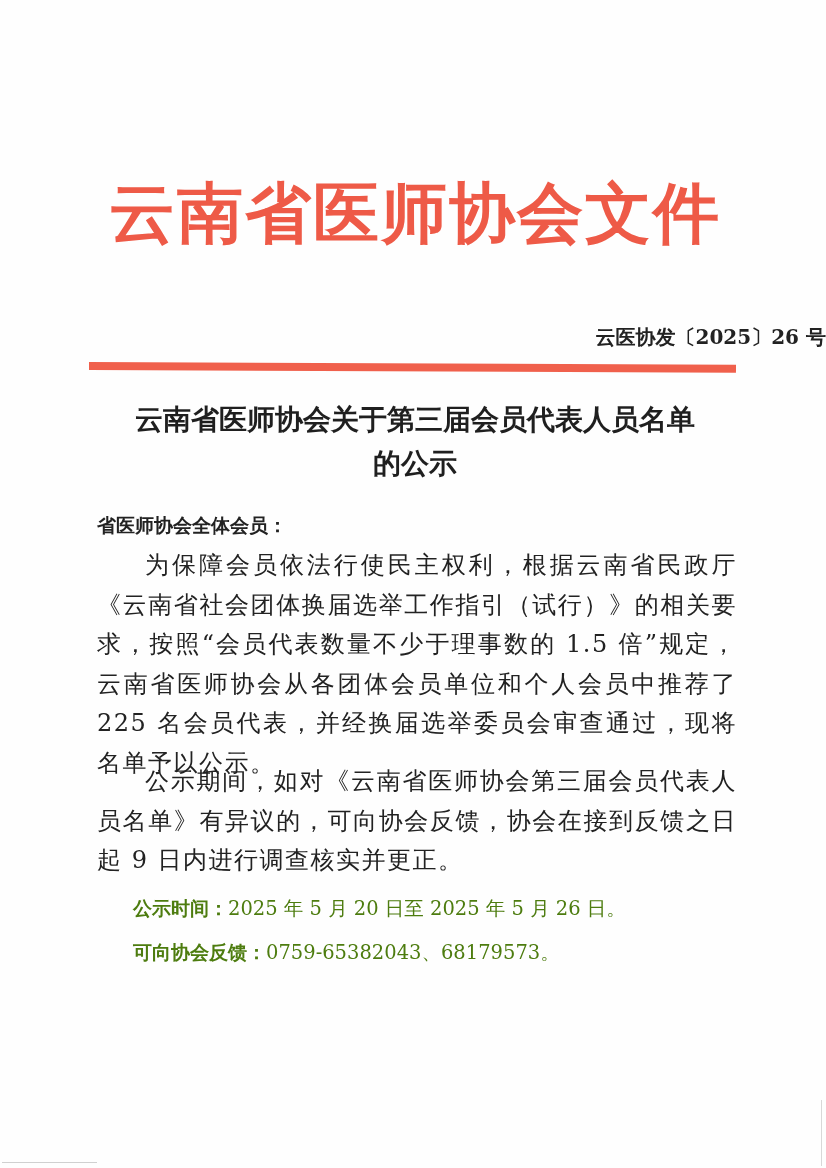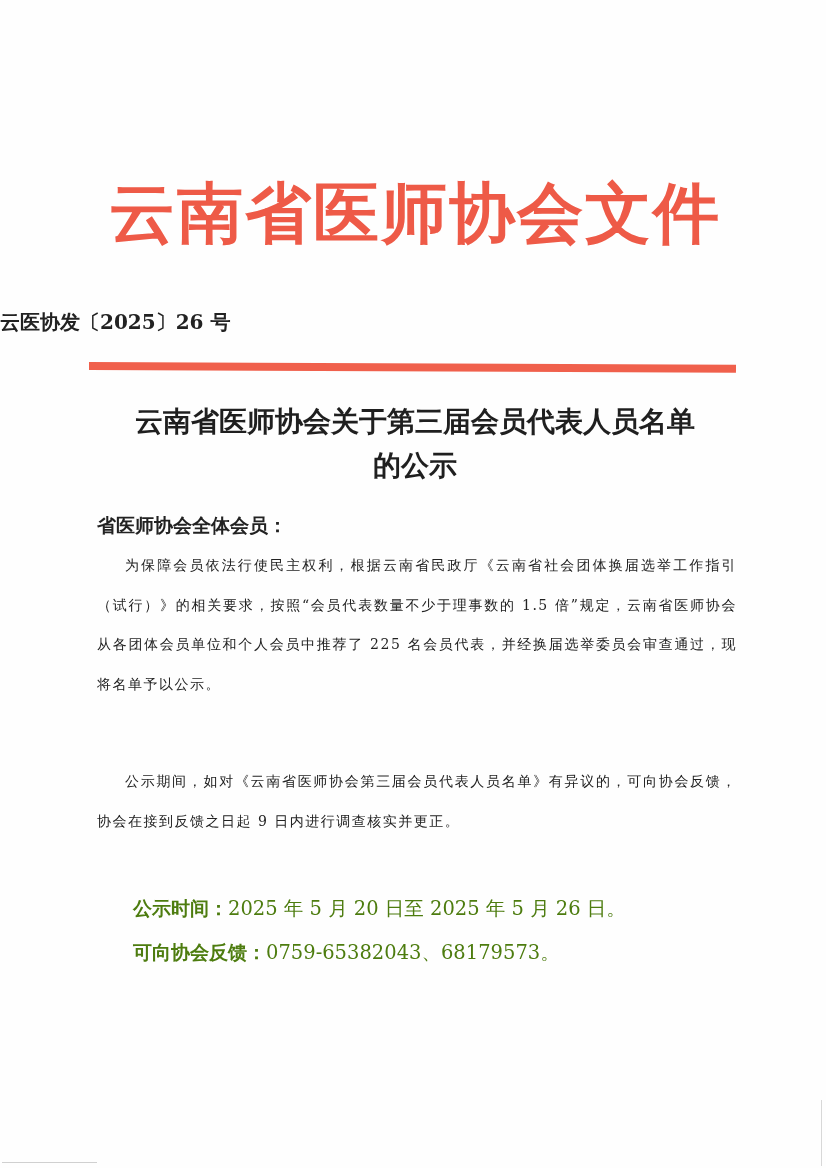--- a/index.html
+++ b/index.html
@@ -33,22 +33,22 @@
       font-size: 66px;
       line-height: 90px;
       color: #ee5a47;
       letter-spacing: 2px;
       white-space: nowrap;
     }
     .doc-number {
       position: absolute;
       left: 0;
       width: 826px;
-      top: 307px;
-      text-align: left;
+      top: 322px;
+      text-align: right;
       font-family: "DejaVu Serif", "Liberation Serif", serif;
       font-weight: bold;
       font-size: 20px;
       line-height: 30px;
       color: #222;
       white-space: nowrap;
     }
     .red-rule {
       position: absolute;
       left: 89px;
@@ -58,32 +58,32 @@
       background: #f0604c;
       transform: rotate(0.25deg);
       transform-origin: left center;
     }
     .notice-title {
       position: absolute;
       left: 90px;
       width: 650px;
       top: 400px;
       text-align: center;
-      font-family: Liberation Sans, sans-serif;
+      font-family: Liberation Mono, monospace;
       font-weight: bold;
       font-size: 28px;
       line-height: 44px;
       color: #1f1f1f;
     }
     .body-text {
       position: absolute;
       left: 97px;
       width: 640px;
       font-family: "DejaVu Serif", "Liberation Serif", serif;
-      font-size: 14px;
+      font-size: 24px;
       color: #222;
     }
     .salutation {
       top: 512px;
       font-family: Liberation Mono, monospace;
       font-weight: bold;
       font-size: 19px;
       line-height: 30px;
     }
     .para {

